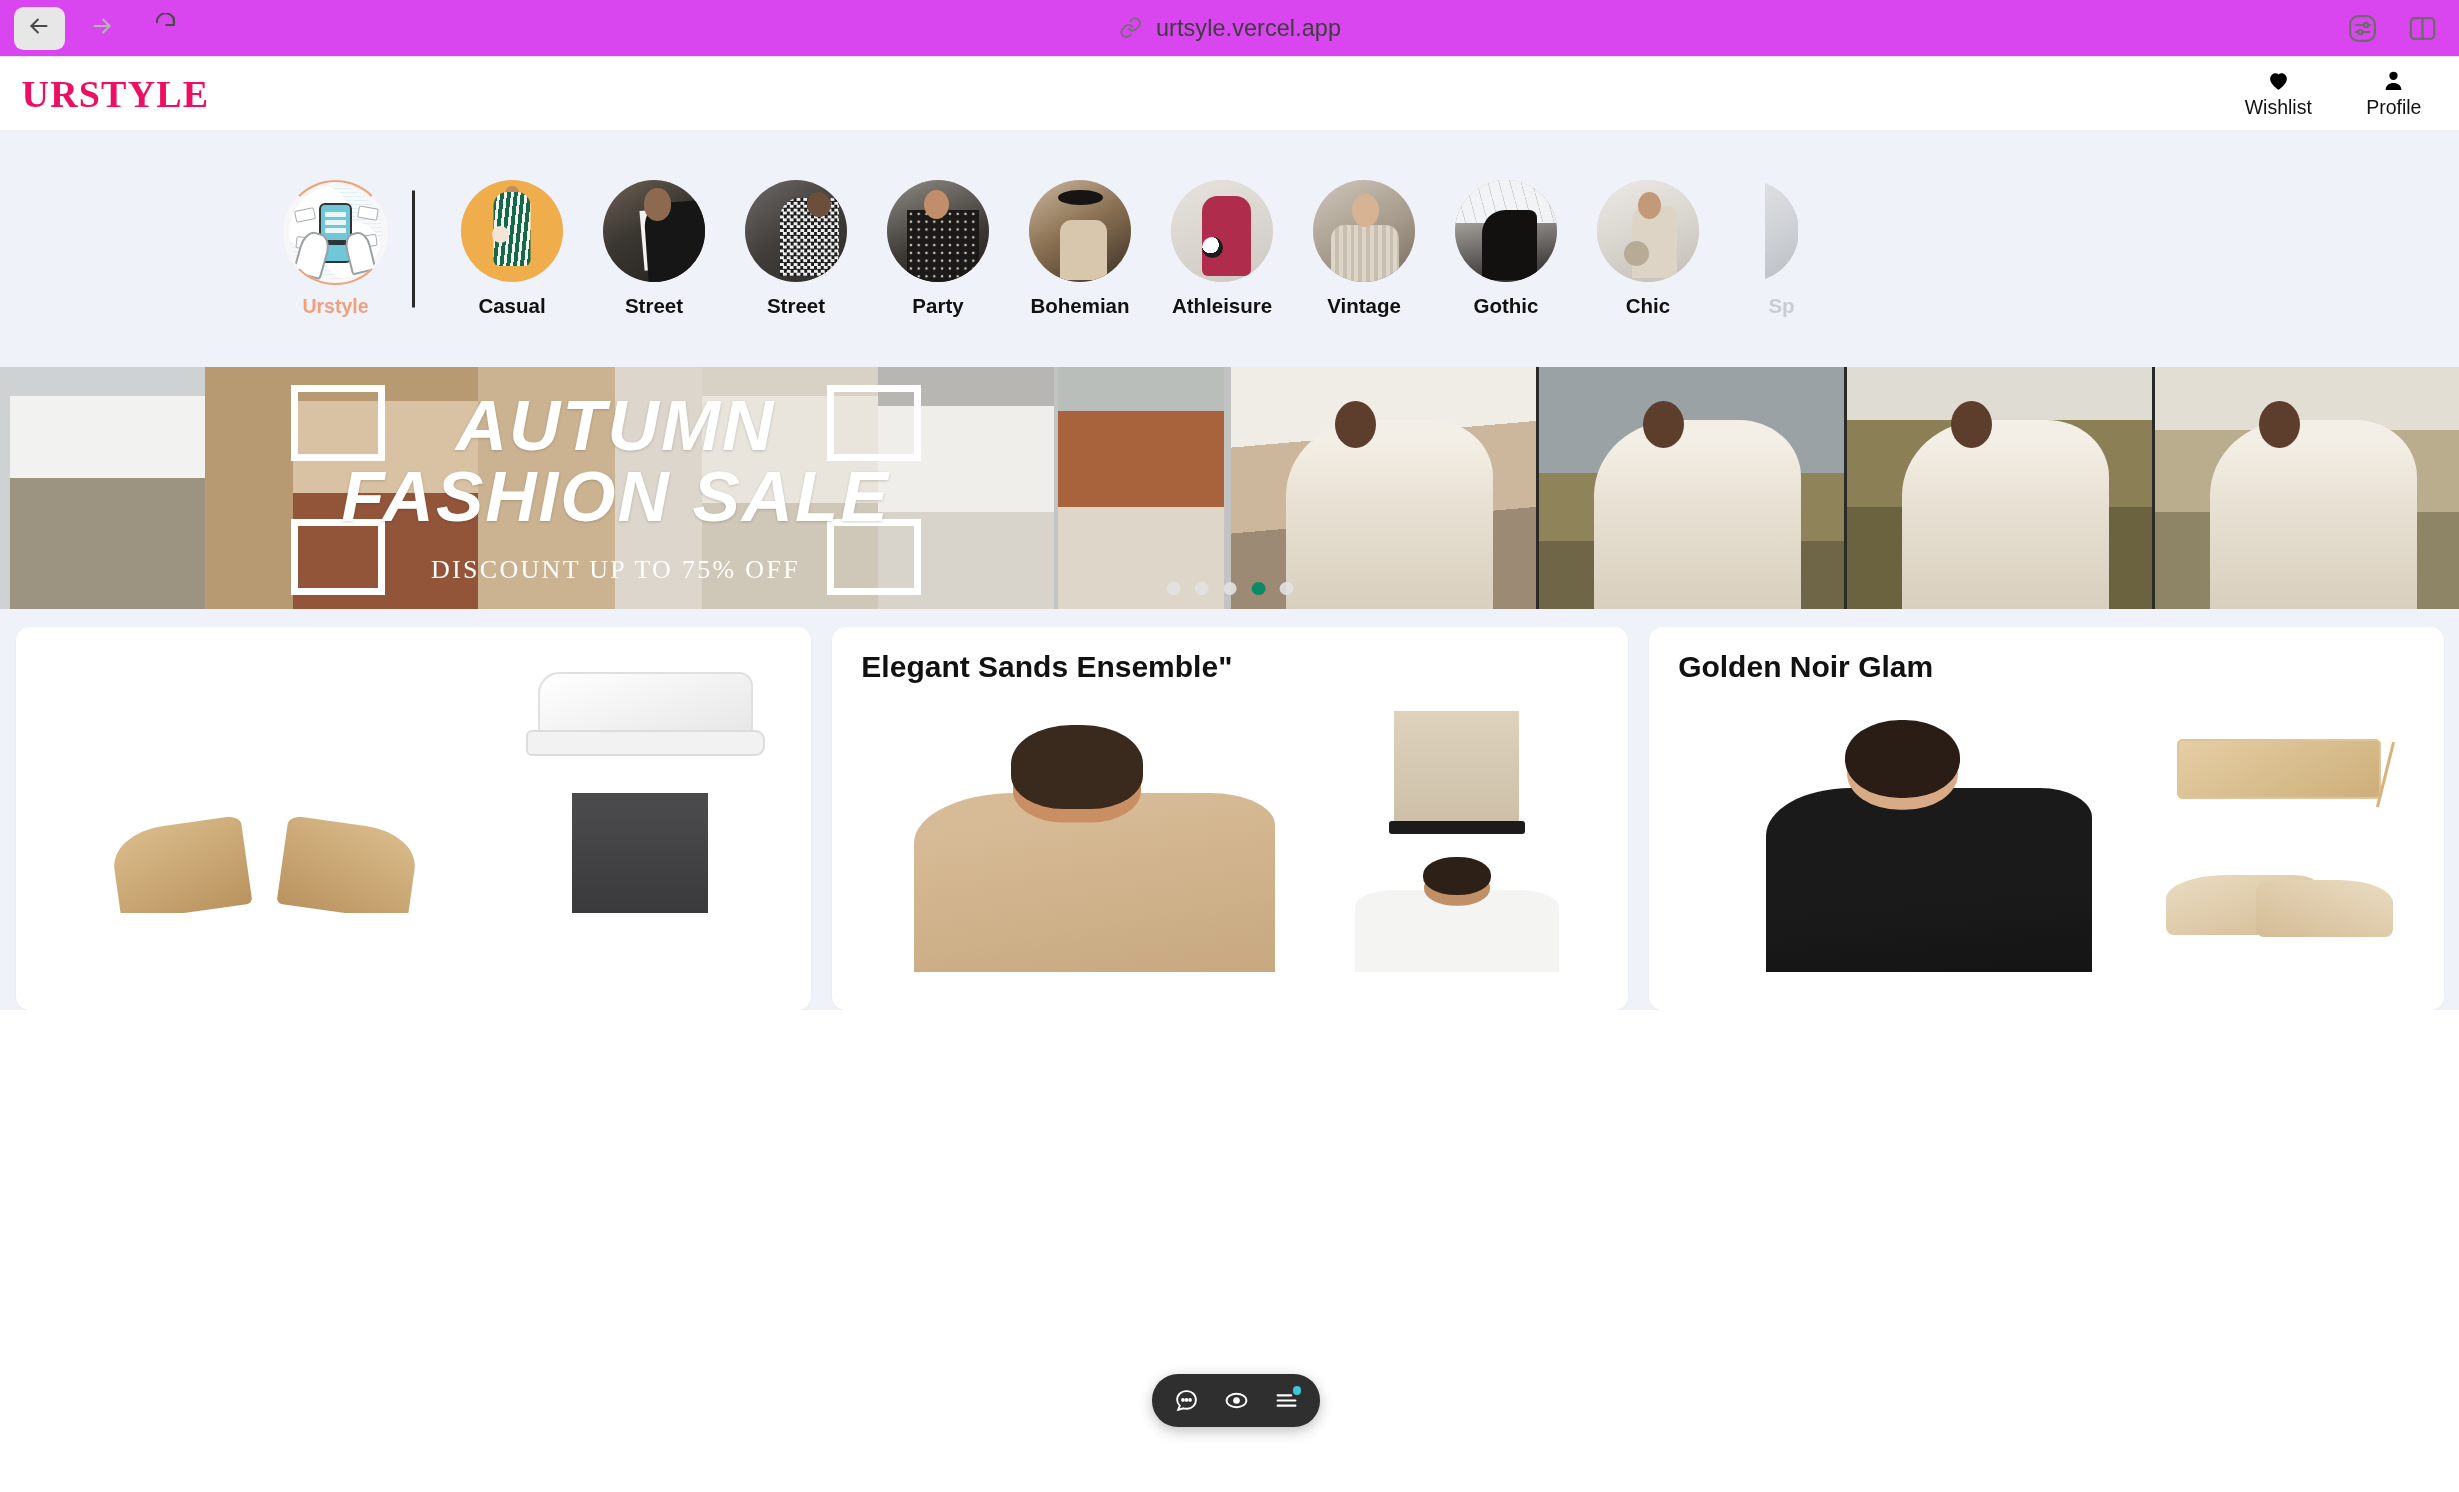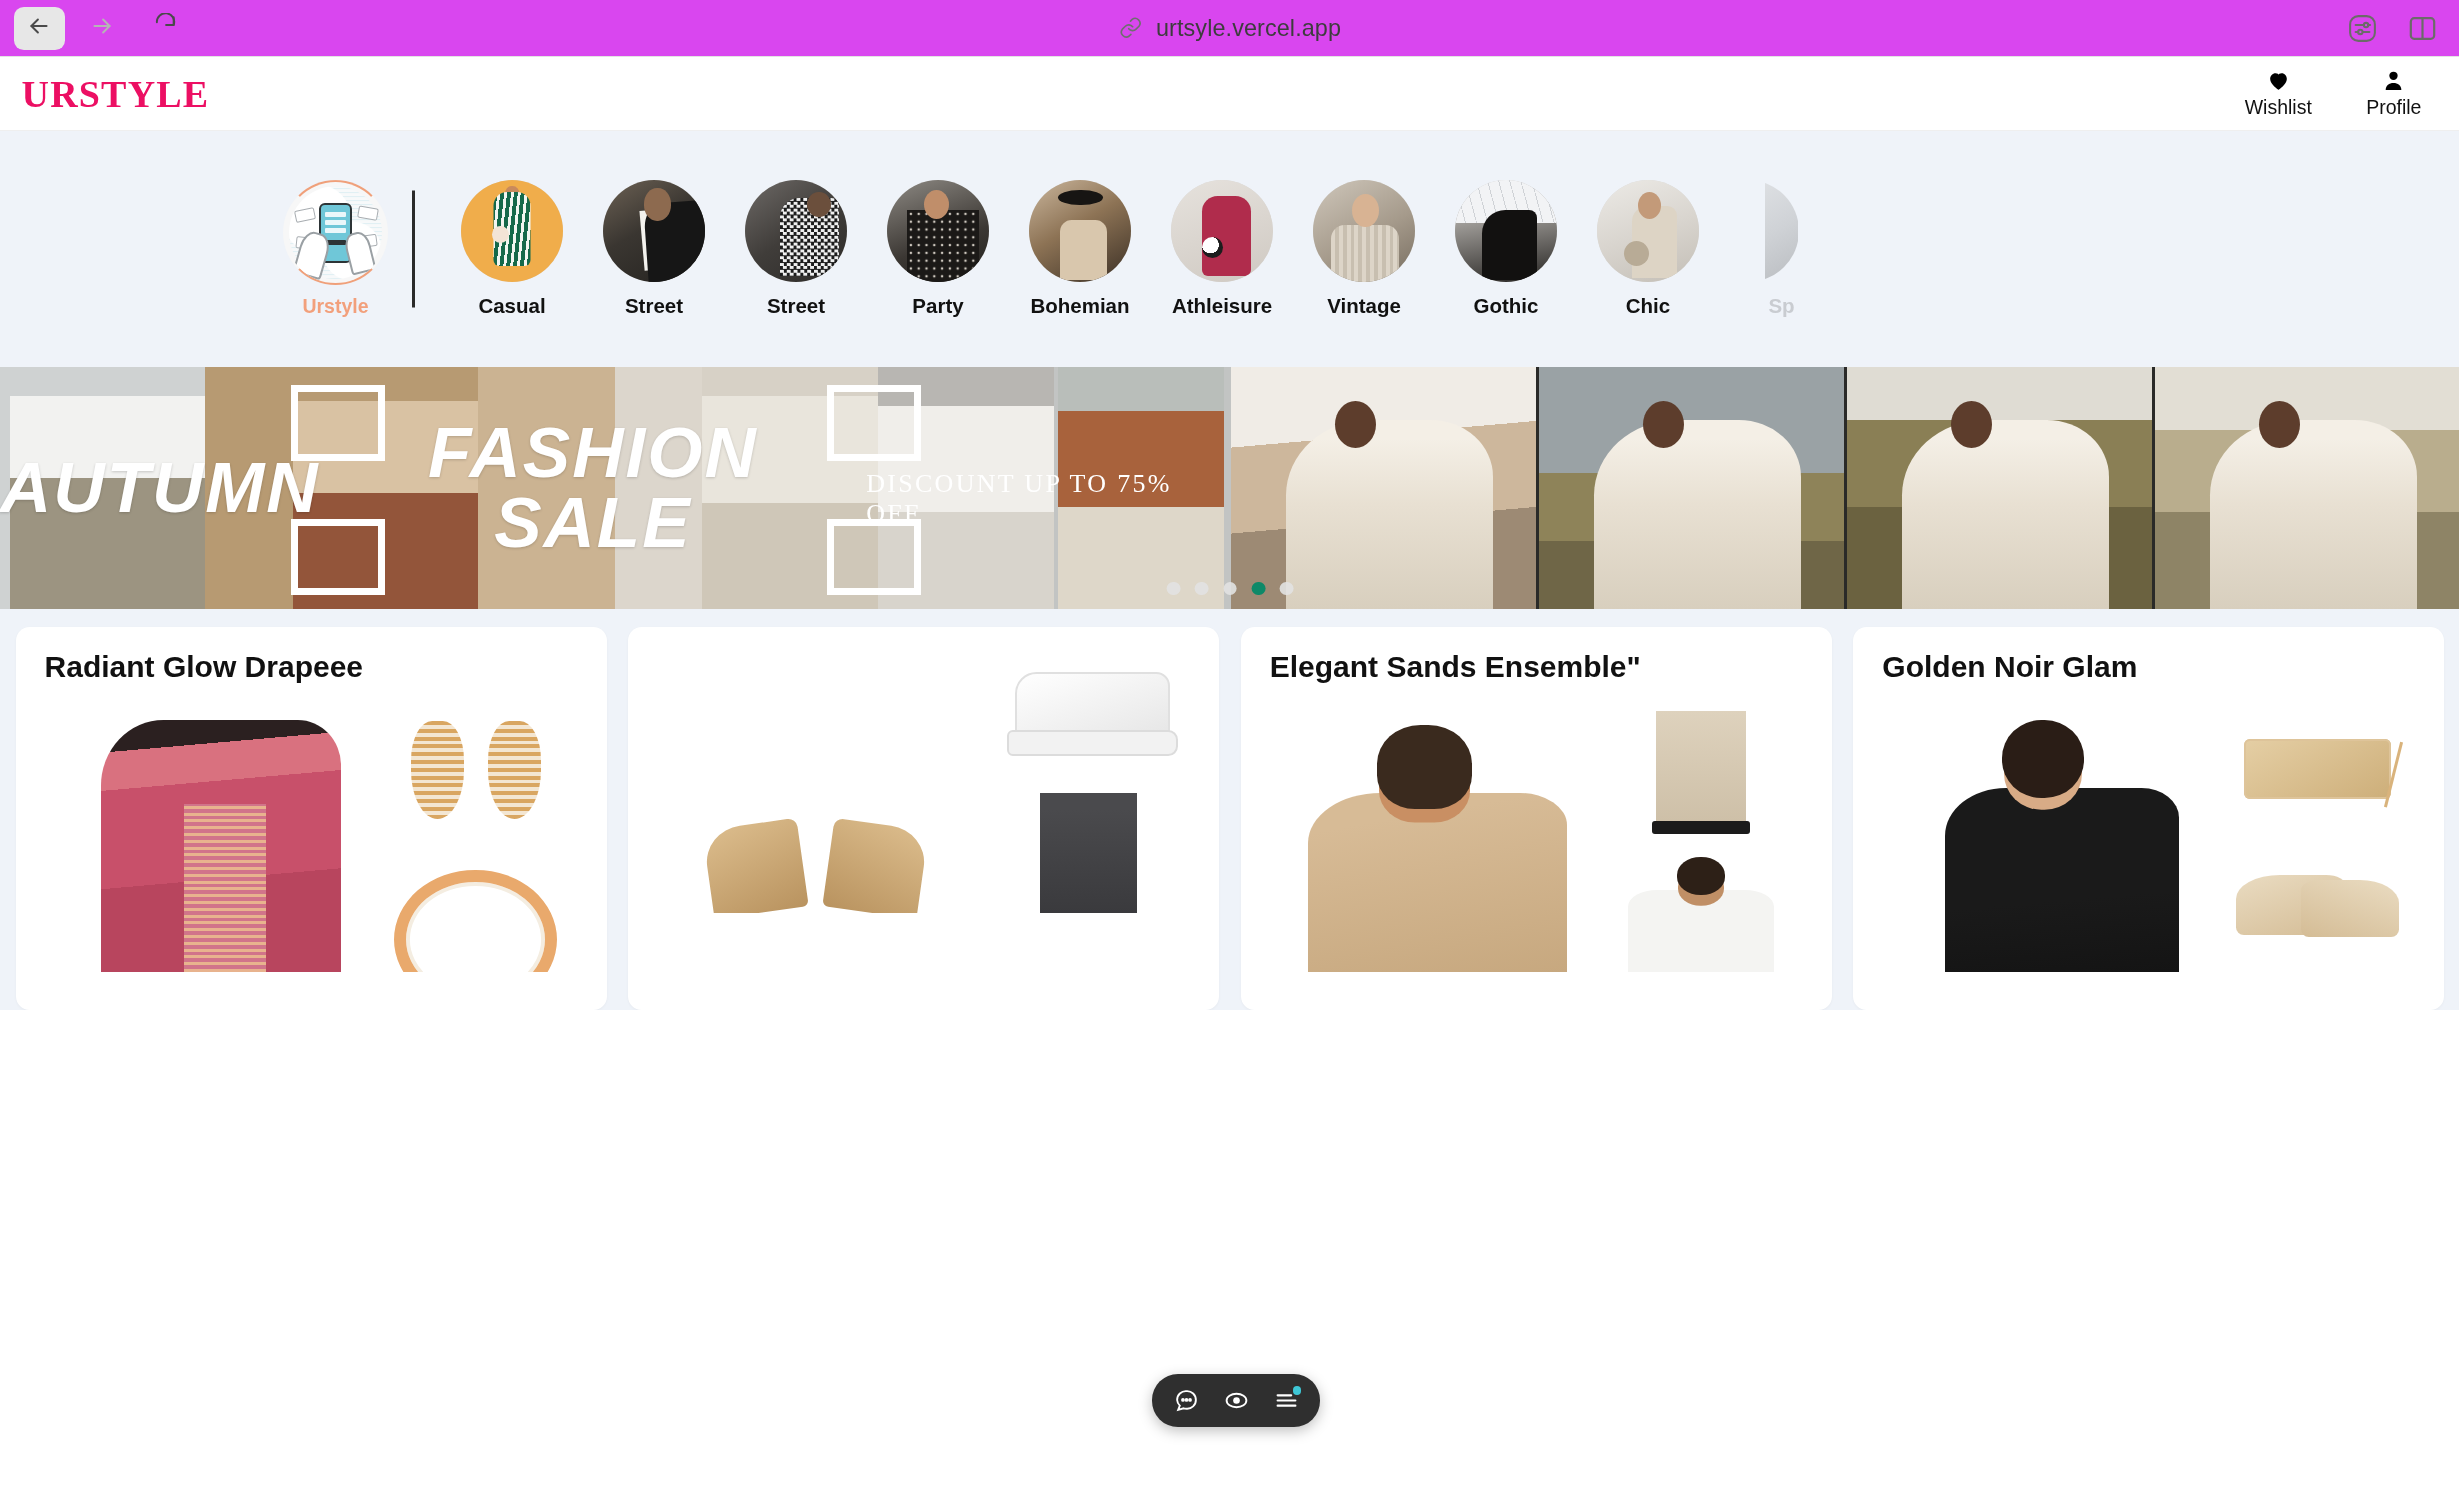--- a/index.html
+++ b/index.html
@@ -242,21 +242,21 @@
   .f5 { left: 1058px; width: 166px;
     background: linear-gradient(180deg,#b9beba 0 18%, #a8623c 18% 58%, #ded7c9 58% 100%); }
   .hero-left .bracket {
     position: absolute; border: 7.8px solid #fff;
   }
   .bk-tl { left: 291px; top: 17.6px; width: 94px; height: 76px; border-right: none; border-bottom: none; }
   .bk-tr { right: 310px; top: 17.6px; width: 94px; height: 76px; border-left: none; border-bottom: none; }
   .bk-bl { left: 291px; bottom: 13.7px; width: 94px; height: 76px; border-right: none; border-top: none; }
   .bk-br { right: 310px; bottom: 13.7px; width: 94px; height: 76px; border-left: none; border-top: none; }
   .hero-text {
-    position: absolute; inset: 0; display: flex; 
+    position: absolute; inset: 0; display: flex; flex-direction: column;
     align-items: center; justify-content: center; gap: 2px; z-index: 5;
   }
   .hero-h {
     font-family: "Liberation Sans", sans-serif;
     font-weight: 700; font-style: italic;
     font-size: 71px; line-height: .98; color: #fff;
     letter-spacing: 2px; text-align: center;
     text-shadow: 0 1px 2.9px rgba(0,0,0,.18);
   }
   .hero-sub {
@@ -647,30 +647,20 @@
     <span class="hdot"></span>
     <span class="hdot"></span>
     <span class="hdot"></span>
     <span class="hdot on"></span>
     <span class="hdot"></span>
   </div>
 </div>
 
 <div class="cards-area">
 
-  <div class="card">
-    <div class="card-title">Radiant Glow Drapeee</div>
-    <div class="collage">
-      <div class="main a-saree"></div>
-      <div class="side">
-        <div class="a-earrings"></div>
-        <div class="a-bangles"></div>
-      </div>
-    </div>
-  </div>
 
   <div class="card">
     <div class="collage">
       <div class="main a-heels"></div>
       <div class="side">
         <div class="a-sneaker"></div>
         <div class="a-jeans"></div>
       </div>
     </div>
   </div>

